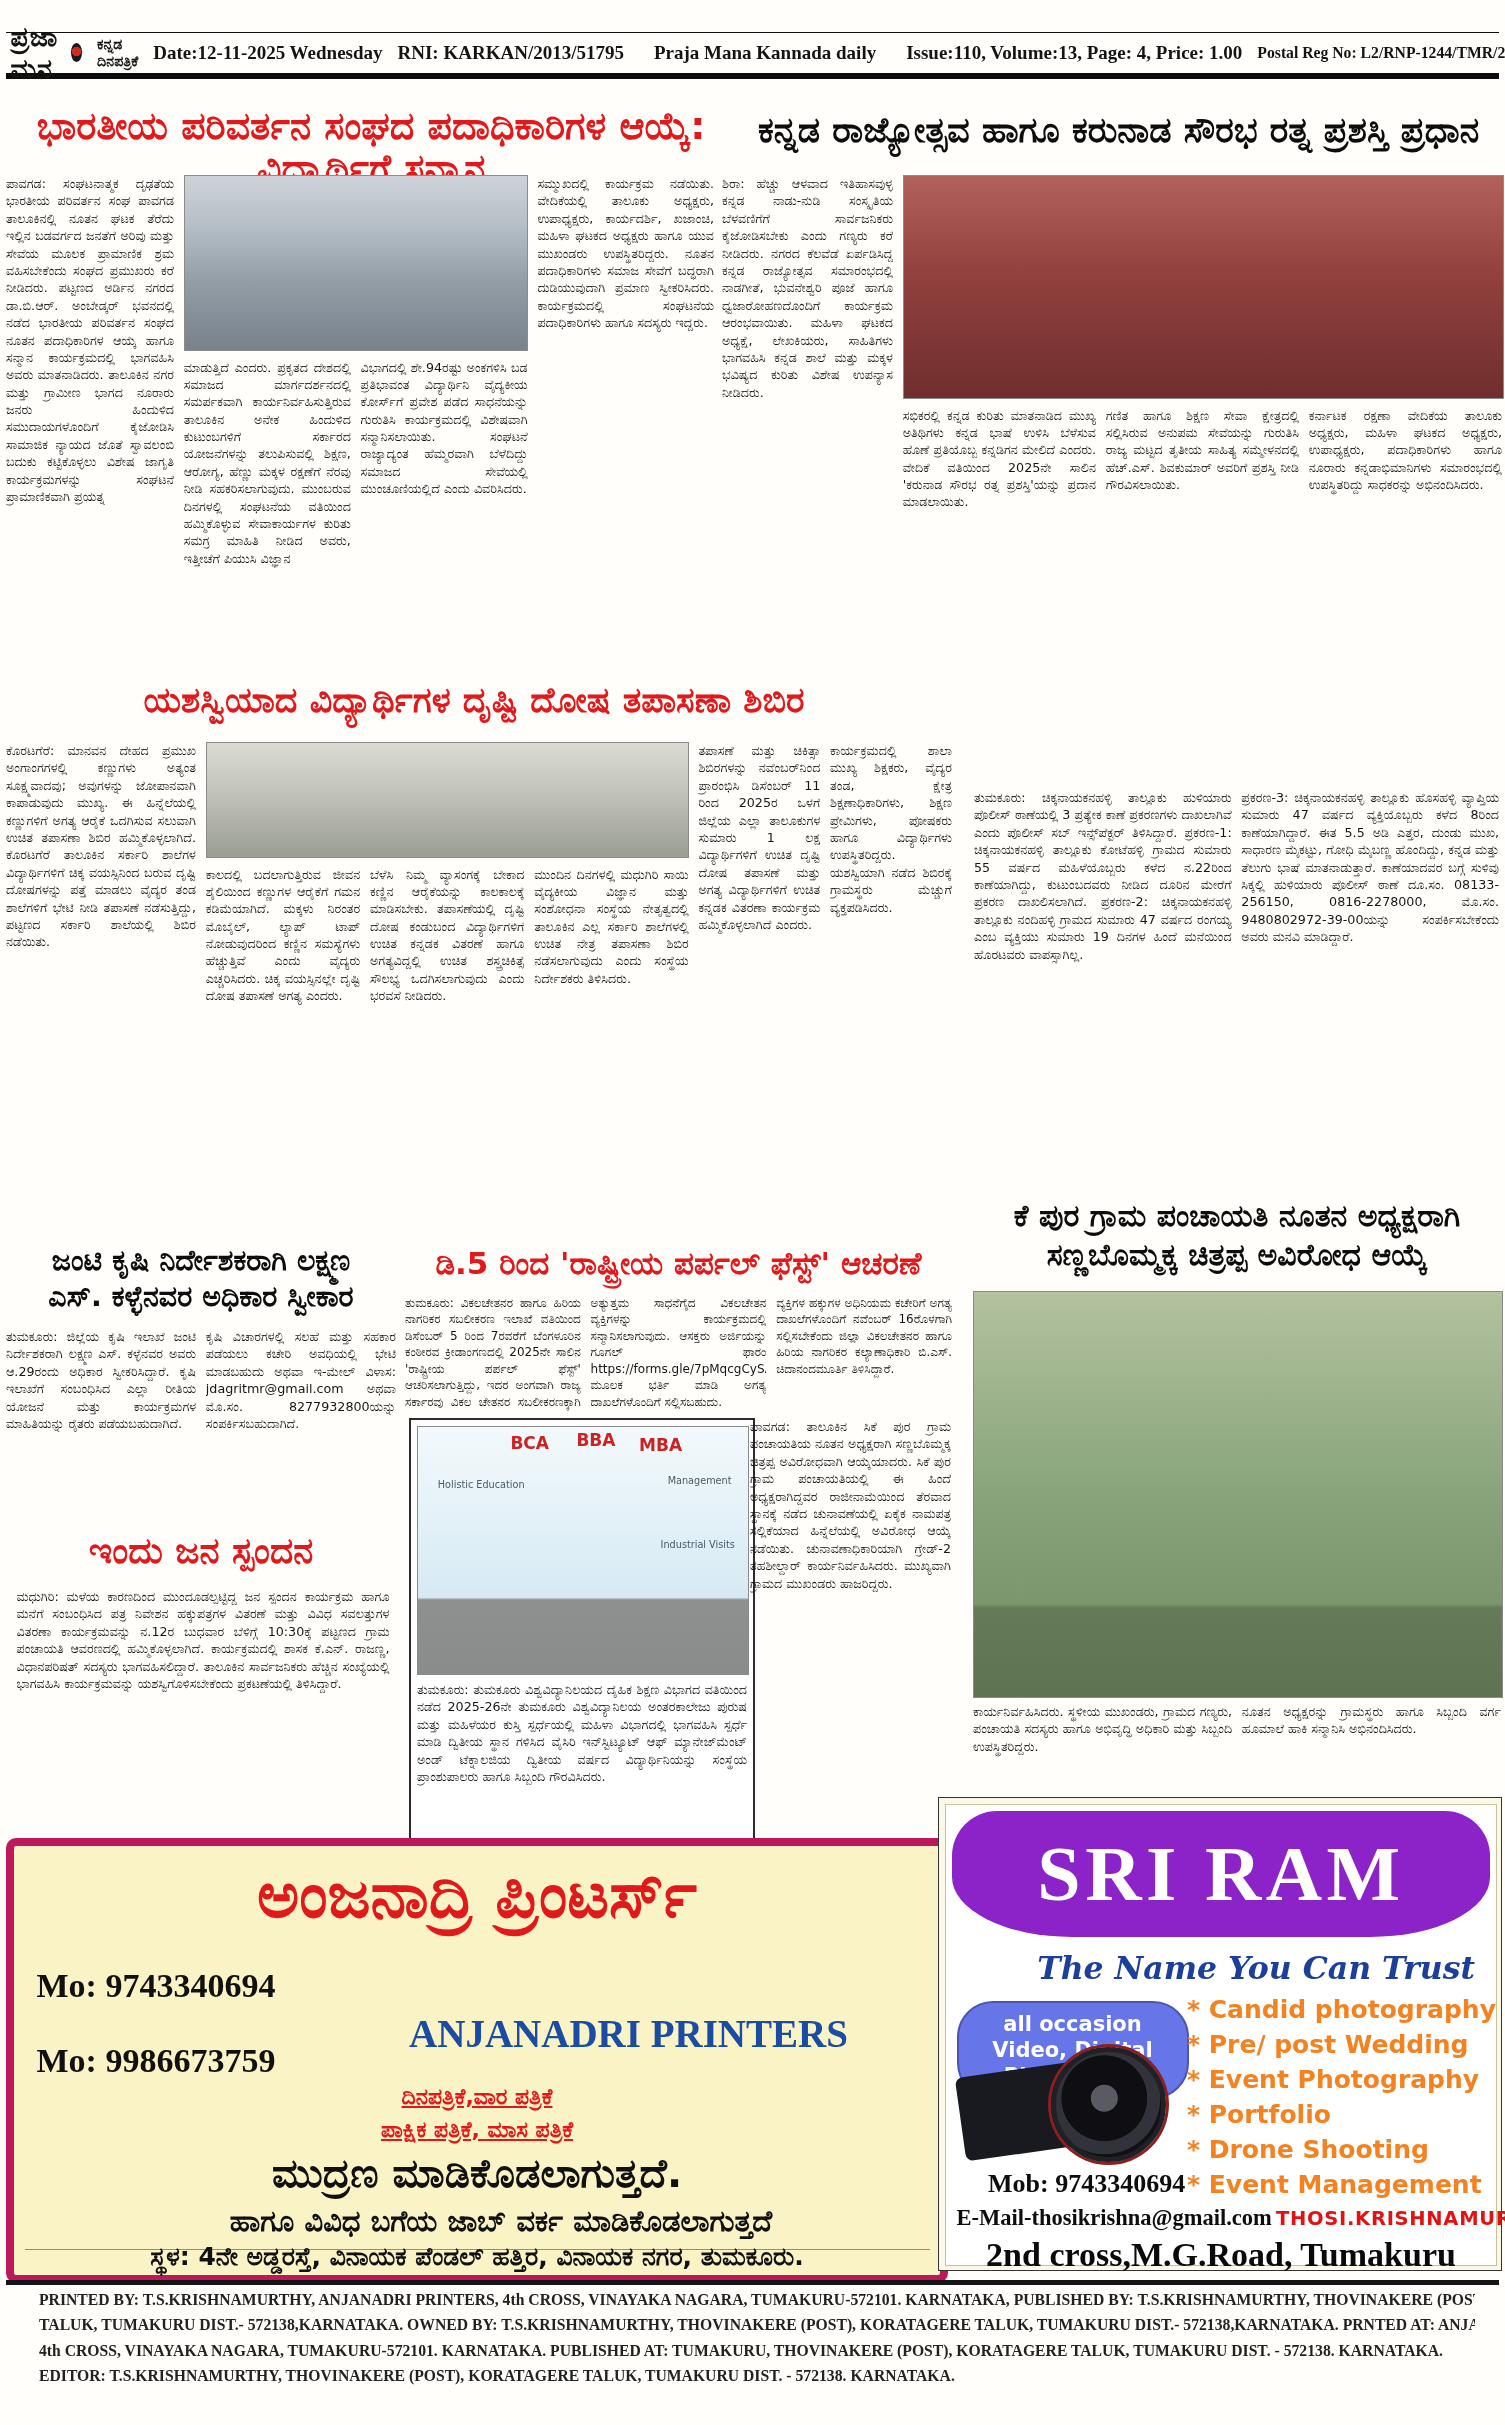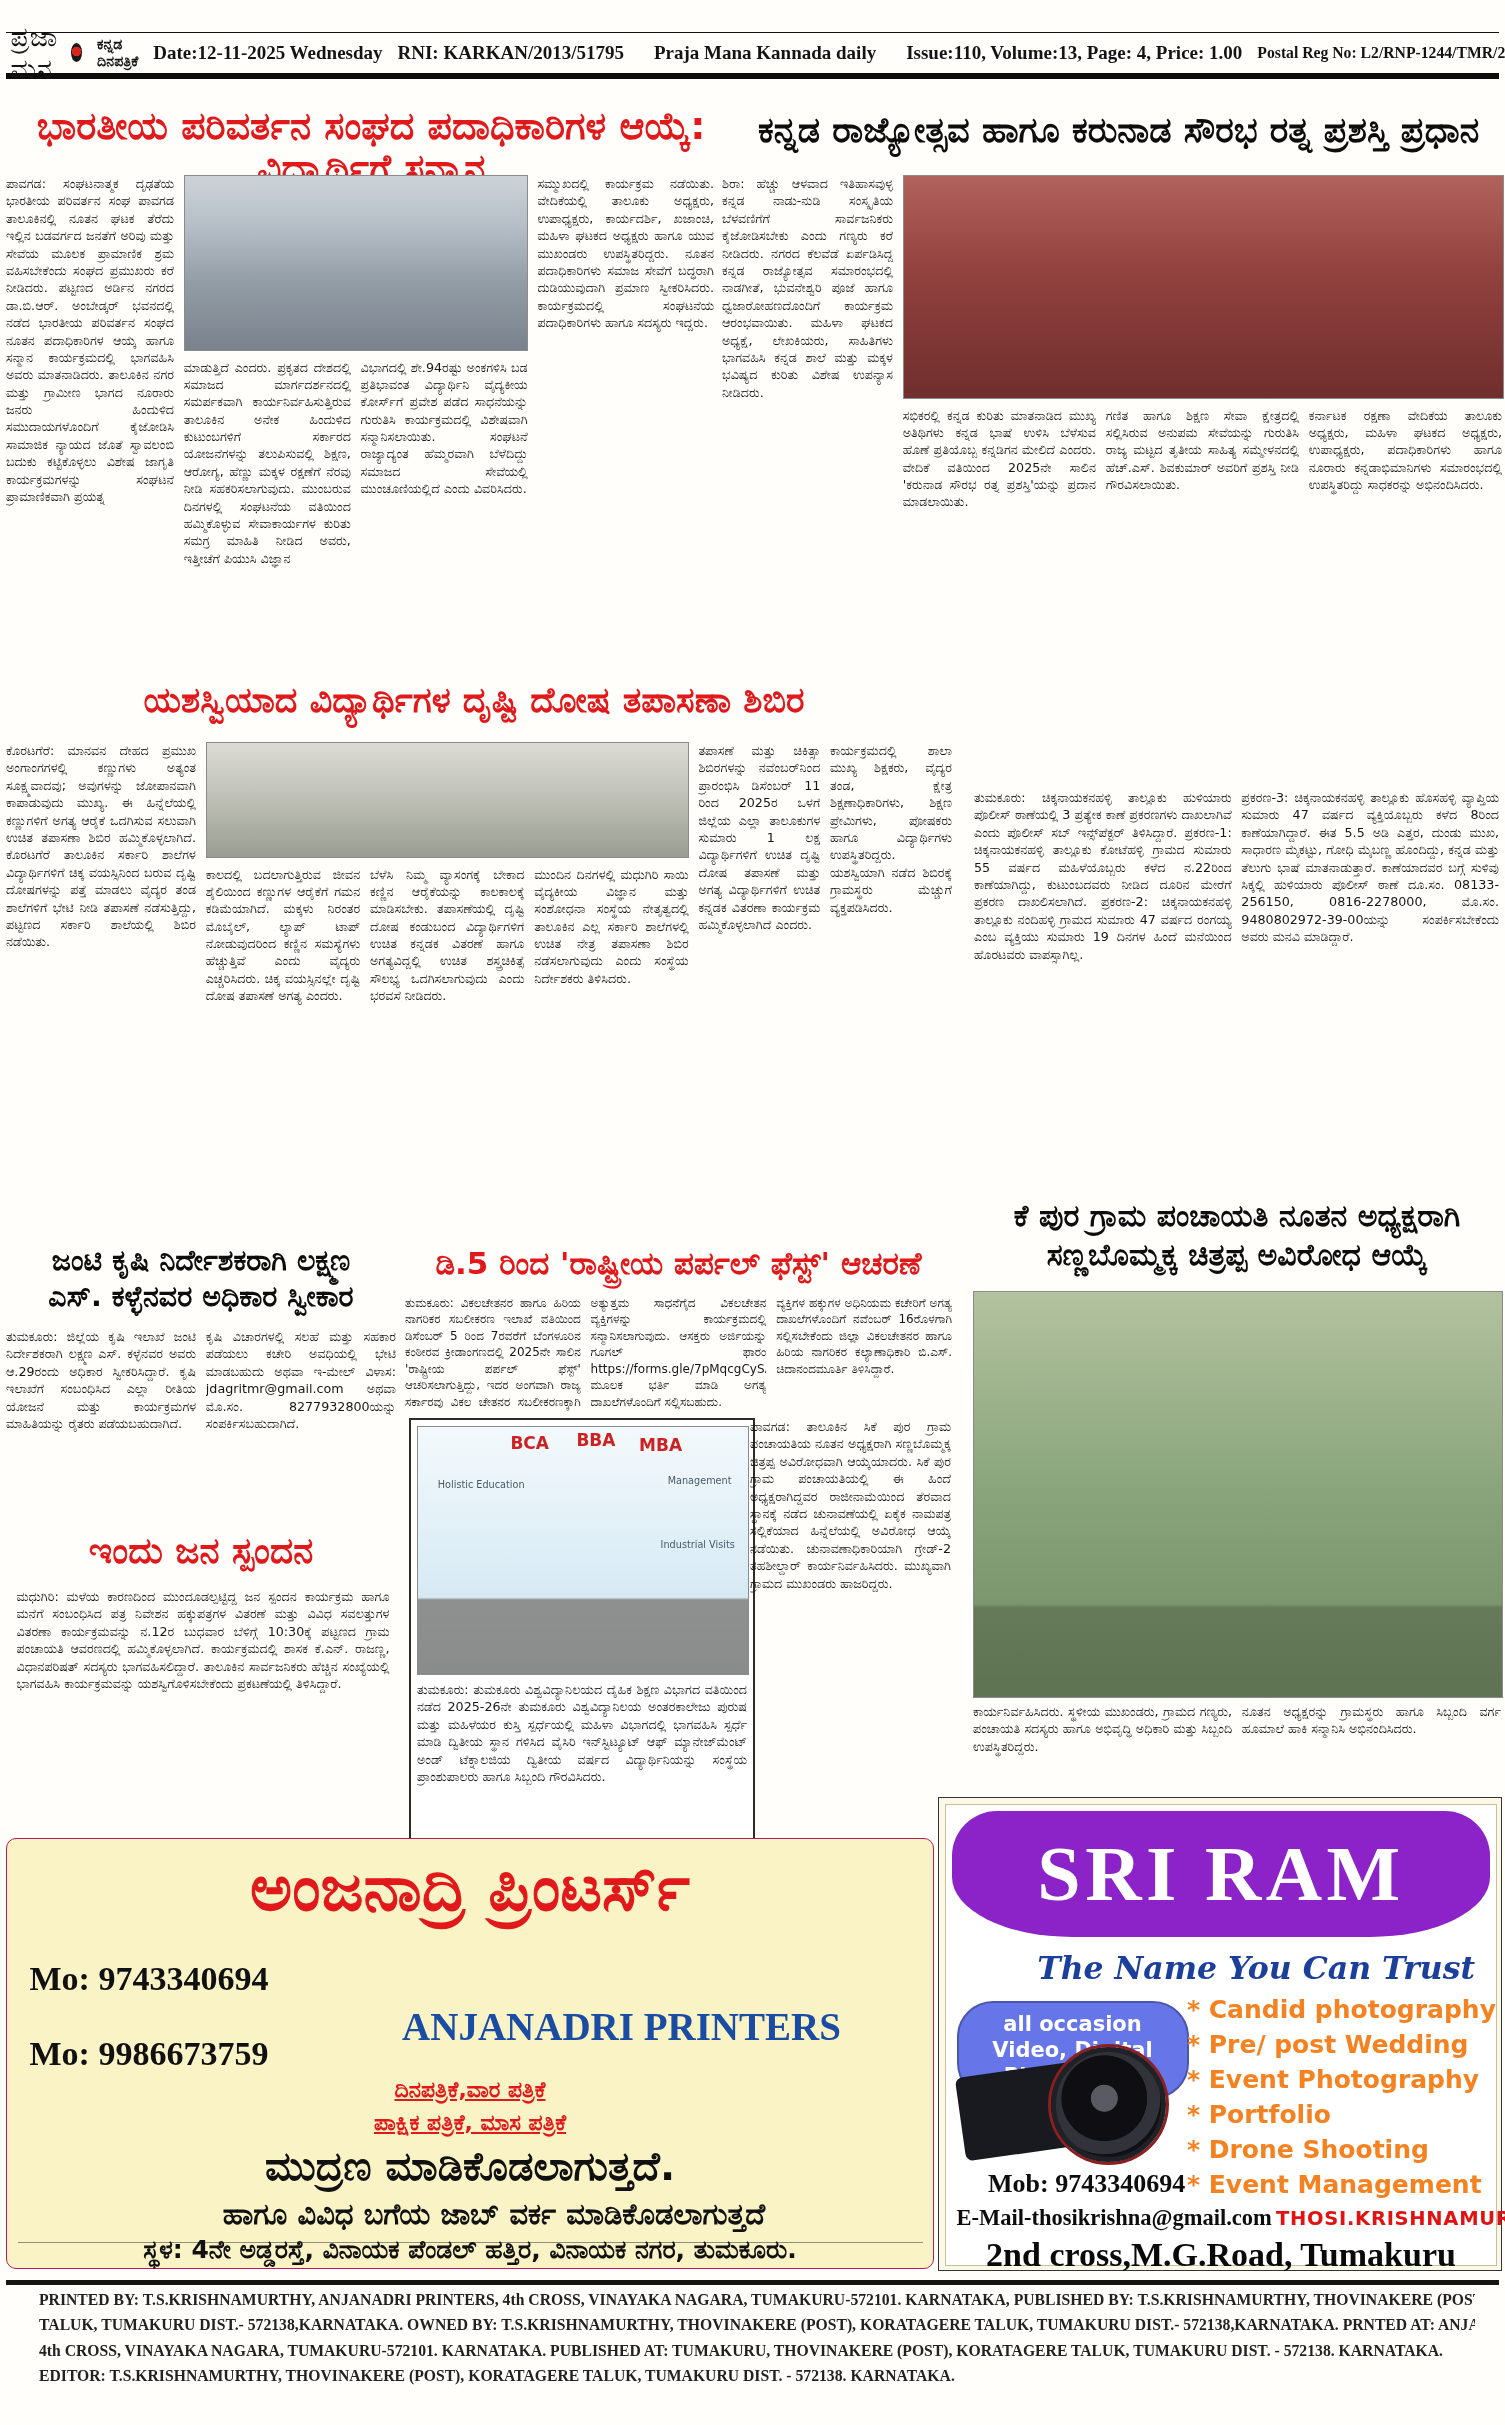--- a/index.html
+++ b/index.html
@@ -2,21 +2,21 @@
 <html style="font-size:12px"><head>
 <meta charset="utf-8">
 <style>
   html,body{margin:0;padding:0;background:#e8e8e8;}
   #page{position:relative;width:1505px;height:2426px;background:#fffefb;margin:0 auto;
         font-family:"DejaVu Sans",sans-serif;color:#141414;overflow:hidden;}
   .abs{position:absolute;}
   
   #masthead{left:6px;right:6px;top:31.5px;height:37px;border-top:1.5px solid #111;border-bottom:6px solid #0c0c0c;
             display:flex;align-items:center;gap:15px;padding:1.5px 4.5px;}
-  .logo-kn{font-size:27px;font-weight:normal;letter-spacing:0.7px;display:flex;align-items:center;gap:4.5px;}
+  .logo-kn{font-size:27px;font-weight:bold;letter-spacing:0.7px;display:flex;align-items:center;gap:4.5px;}
   .logo-globe{width:19.5px;height:19.5px;border-radius:50%;background:radial-gradient(circle at 50% 45%,#d8261f 0 40%,#1a1a1a 41% 100%);display:inline-block;}
   .logo-sub{font-size:14.2px;font-weight:bold;}
   .mh{font-family:"Liberation Serif",serif;font-weight:bold;font-size:19px;white-space:nowrap;}
   .mh-sm{font-size:15.7px;}
   .sp{flex:1;}
   
   .hl{font-weight:bold;text-align:center;line-height:1.1;}
   .red{color:#e2191b;}
   
   .cols{display:flex;gap:9.7px;align-items:stretch;}
@@ -29,21 +29,21 @@
   .ph-f{background:linear-gradient(0deg,rgba(84,72,62,.55) 0 30%,rgba(0,0,0,0) 31%),
                linear-gradient(180deg,#f3f9fc 0%,#dcedf6 55%,#c9dfe9 100%);}
   .ph-h{background:linear-gradient(0deg,rgba(60,70,50,.35) 0 22%,rgba(0,0,0,0) 23%),
                linear-gradient(180deg,#b3c29f 0%,#8aa57c 48%,#6f8b62 100%);}
   .ph-label{position:absolute;font-size:17px;font-weight:bold;color:#c22;}
   .ph-label.gray{color:#4a5a66;font-weight:normal;font-size:9.7px;}
   .boxed{border:2.2px solid #2c2c2c;padding:6px;}
   
   .hl-blk{color:#0d0d0d;}
   
-  #ad-anj{left:6px;top:1838px;width:926px;height:429px;background:#f9f3c6;border:1px solid #be185d;border-radius:10px;}
+  #ad-anj{left:6px;top:1838px;width:926px;height:429px;background:#f9f3c6;border:8px solid #be185d;border-radius:10px;}
   .anj-title{left:0;right:0;top:12px;text-align:center;font-size:64px;font-weight:bold;color:#e2191b;}
   .anj-ph{left:22.5px;font-family:"Liberation Serif",serif;font-weight:bold;font-size:34px;color:#111;}
   .anj-en{left:322px;top:165px;width:585px;text-align:center;font-family:"Liberation Serif",serif;
           font-weight:bold;font-size:39px;color:#1b4ca3;}
   .anj-red{left:0;right:0;text-align:center;font-size:22px;font-weight:bold;color:#e2191b;text-decoration:underline;}
   .anj-big{left:0;right:0;text-align:center;font-weight:bold;color:#111;}
   .anj-div{left:10.5px;right:10.5px;top:403px;border-top:1.5px solid #8f8f7a;}
   
   #ad-sr{left:938px;top:1797px;width:564px;height:474px;background:#fbf8e8;border:1.5px solid #333;padding:6px;box-sizing:border-box;}
   #ad-sr-in{position:relative;width:100%;height:100%;background:#ffffff;border:0.7px solid #c8c09a;}

